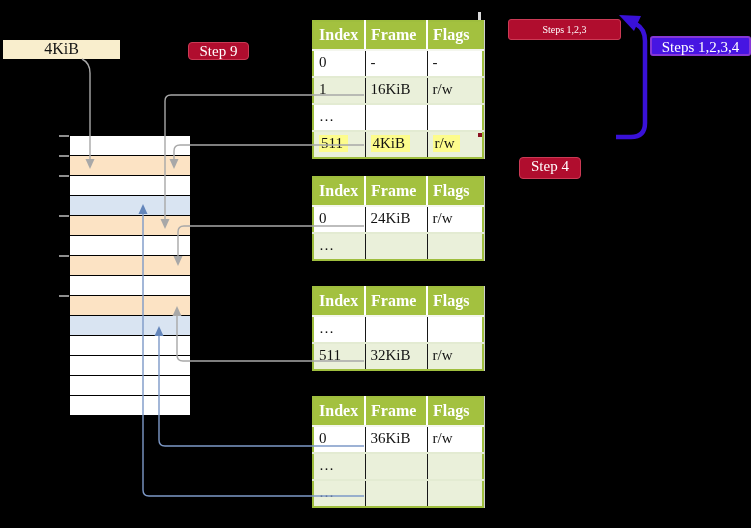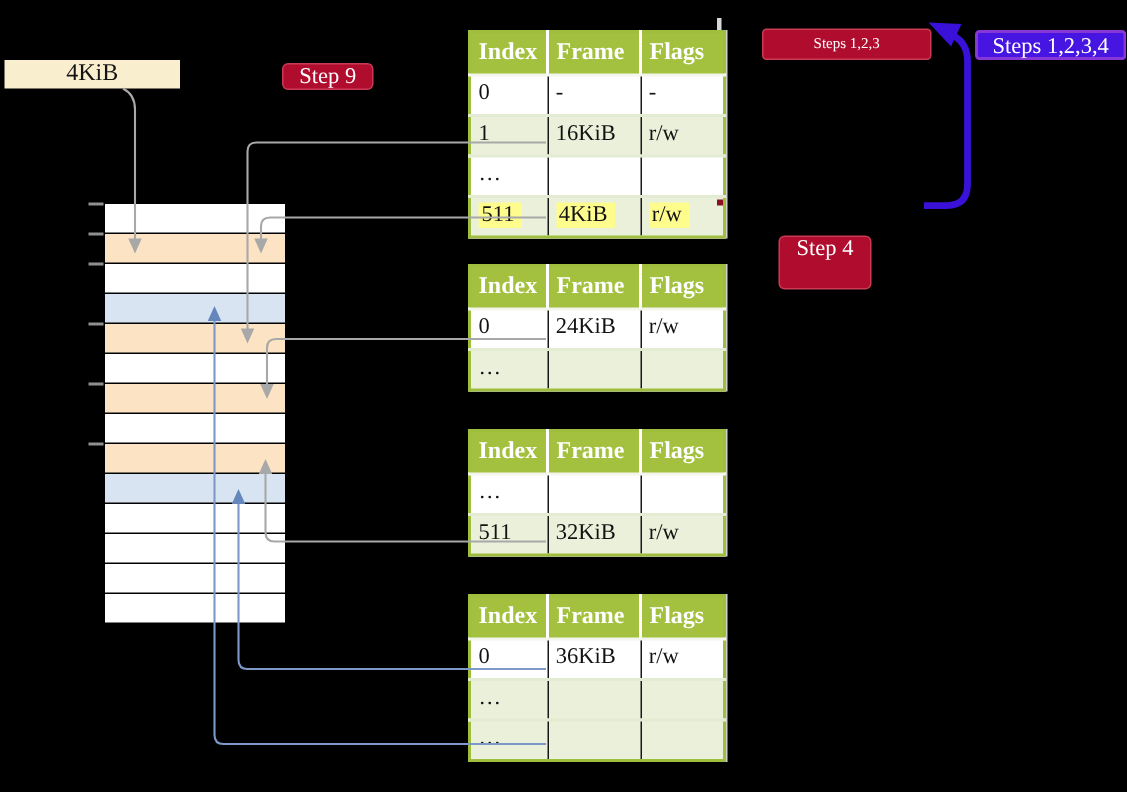--- a/index.html
+++ b/index.html
@@ -42,22 +42,22 @@
       <div class="frame-row" style="top: 180px; height: 19px; background: rgb(217, 228, 242);"></div>
       <div class="frame-row" style="top: 200px; height: 19px; background: rgb(255, 255, 255);"></div>
       <div class="frame-row" style="top: 220px; height: 19px; background: rgb(255, 255, 255);"></div>
       <div class="frame-row" style="top: 240px; height: 19px; background: rgb(255, 255, 255);"></div>
       <div class="frame-row" style="top: 260px; height: 19px; background: rgb(255, 255, 255);"></div>
     </div>
   <div id="labels-layer">
       <div class="label" style="left: 3px; top: 40px; width: 117px; height: 19px; line-height: 18px; background: rgb(249, 238, 205); color: rgb(20, 20, 20); border-radius: 0px; font-size: 16px;">4KiB</div>
       <div class="label" style="left: 188px; top: 42px; width: 61px; height: 18px; line-height: 17px; background: rgb(176, 13, 46); color: rgb(255, 255, 255); border: 1px solid rgb(203, 58, 85); border-radius: 4px; font-size: 15px;">Step 9</div>
       <div class="label" style="left: 508px; top: 19px; width: 113px; height: 21px; line-height: 20px; background: rgb(176, 13, 46); color: rgb(255, 255, 255); border: 1px solid rgb(203, 58, 85); border-radius: 3px; font-size: 10px;">Steps 1,2,3</div>
-      <div class="label" style="left: 650px; top: 20px; width: 101px; height: 20px; line-height: 19px; background: rgb(70, 21, 226); color: rgb(255, 255, 255); border: 2px solid rgb(134, 55, 214); border-radius: 3px; font-size: 15px;">Steps 1,2,3,4</div>
-      <div class="label" style="left: 519px; top: 157px; width: 62px; height: 36px; line-height: 17px; background: rgb(176, 13, 46); color: rgb(255, 255, 255); border: 1px solid rgb(203, 58, 85); border-radius: 4px; font-size: 15px;">Step 4</div>
+      <div class="label" style="left: 650px; top: 36px; width: 101px; height: 20px; line-height: 19px; background: rgb(70, 21, 226); color: rgb(255, 255, 255); border: 2px solid rgb(134, 55, 214); border-radius: 3px; font-size: 15px;">Steps 1,2,3,4</div>
+      <div class="label" style="left: 519px; top: 157px; width: 62px; height: 22px; line-height: 17px; background: rgb(176, 13, 46); color: rgb(255, 255, 255); border: 1px solid rgb(203, 58, 85); border-radius: 4px; font-size: 15px;">Step 4</div>
     </div>
   <div id="tables-layer">
       <table class="pt" style="left: 312px; top: 20px;">
         <colgroup>
           <col style="width: 52px;">
           <col style="width: 62px;">
           <col style="width: 56px;">
         </colgroup>
         <thead>
           <tr>

